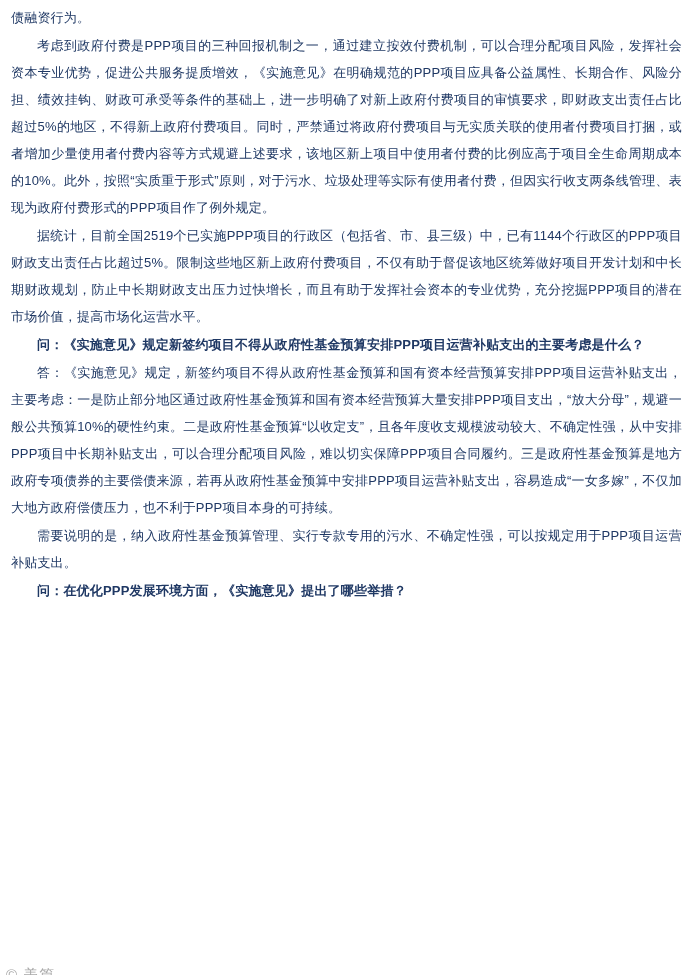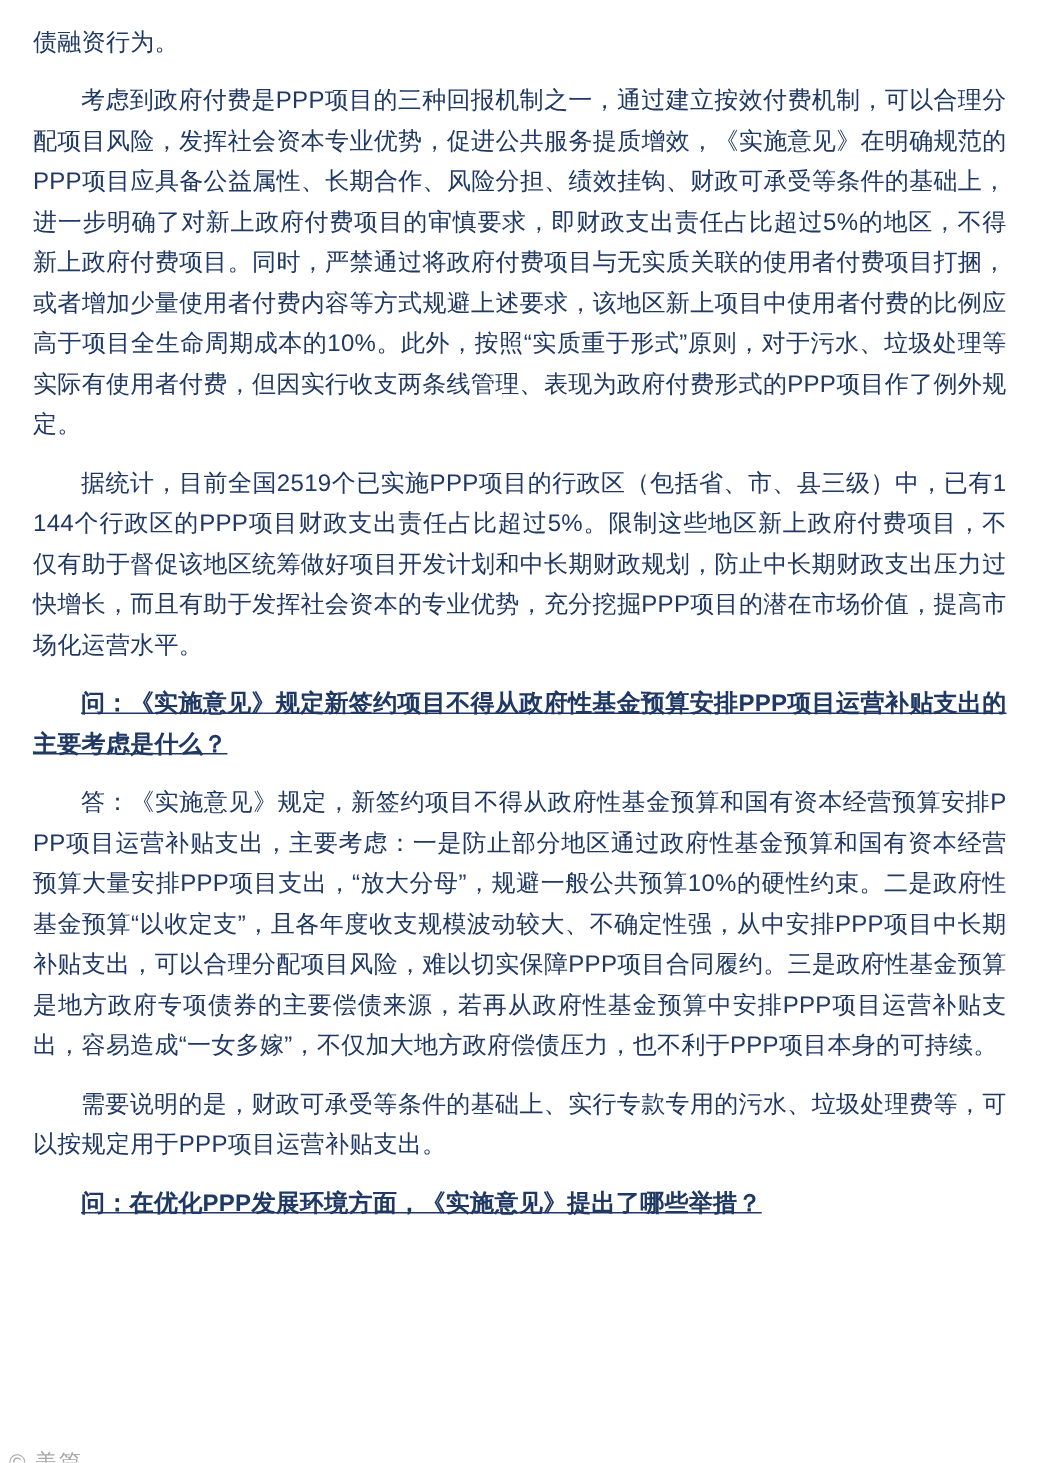--- a/index.html
+++ b/index.html
@@ -13,51 +13,50 @@
     overflow: hidden;
     position: relative;
     font-family: "Liberation Sans", "DejaVu Sans", sans-serif;
   }
   .page {
     box-sizing: border-box;
     width: 693px;
     padding: 3px 10px 0 10px;
   }
   .para {
-    margin: 12px;
-    font-size: 16px;
+    margin: 1px;
+    font-size: 13px;
     line-height: 27px;
     text-align: justify;
     text-indent: 2em;
     letter-spacing: 0.2px;
     word-break: break-all;
   }
   .para.tail {
     text-indent: 0;
   }
   .para.question {
     font-weight: bold;
-    text-decoration: underline;
   }
   .watermark {
     position: absolute;
     left: 6px;
     bottom: -10px;
     font-size: 15px;
     color: #a9a9a9;
     letter-spacing: 1px;
     white-space: nowrap;
   }
 </style>
 </head>
 <body style="color: rgb(31, 56, 100);">
 
 <div class="page">
     <p class="para tail">债融资行为。</p>
     <p class="para normal">考虑到政府付费是PPP项目的三种回报机制之一，通过建立按效付费机制，可以合理分配项目风险，发挥社会资本专业优势，促进公共服务提质增效，《实施意见》在明确规范的PPP项目应具备公益属性、长期合作、风险分担、绩效挂钩、财政可承受等条件的基础上，进一步明确了对新上政府付费项目的审慎要求，即财政支出责任占比超过5%的地区，不得新上政府付费项目。同时，严禁通过将政府付费项目与无实质关联的使用者付费项目打捆，或者增加少量使用者付费内容等方式规避上述要求，该地区新上项目中使用者付费的比例应高于项目全生命周期成本的10%。此外，按照“实质重于形式”原则，对于污水、垃圾处理等实际有使用者付费，但因实行收支两条线管理、表现为政府付费形式的PPP项目作了例外规定。</p>
     <p class="para normal">据统计，目前全国2519个已实施PPP项目的行政区（包括省、市、县三级）中，已有1144个行政区的PPP项目财政支出责任占比超过5%。限制这些地区新上政府付费项目，不仅有助于督促该地区统筹做好项目开发计划和中长期财政规划，防止中长期财政支出压力过快增长，而且有助于发挥社会资本的专业优势，充分挖掘PPP项目的潜在市场价值，提高市场化运营水平。</p>
     <p class="para question">问：《实施意见》规定新签约项目不得从政府性基金预算安排PPP项目运营补贴支出的主要考虑是什么？</p>
     <p class="para normal">答：《实施意见》规定，新签约项目不得从政府性基金预算和国有资本经营预算安排PPP项目运营补贴支出，主要考虑：一是防止部分地区通过政府性基金预算和国有资本经营预算大量安排PPP项目支出，“放大分母”，规避一般公共预算10%的硬性约束。二是政府性基金预算“以收定支”，且各年度收支规模波动较大、不确定性强，从中安排PPP项目中长期补贴支出，可以合理分配项目风险，难以切实保障PPP项目合同履约。三是政府性基金预算是地方政府专项债券的主要偿债来源，若再从政府性基金预算中安排PPP项目运营补贴支出，容易造成“一女多嫁”，不仅加大地方政府偿债压力，也不利于PPP项目本身的可持续。</p>
-    <p class="para normal">需要说明的是，财政可承受等条件的基础上、实行专款专用的污水、垃圾处理费等，可以按规定用于PPP项目运营补贴支出。</p>
+    <p class="para normal">需要说明的是，纳入政府性基金预算管理、实行专款专用的污水、不确定性强，可以按规定用于PPP项目运营补贴支出。</p>
     <p class="para question">问：在优化PPP发展环境方面，《实施意见》提出了哪些举措？</p>
   </div>
 
 <div class="watermark">© 美篇</div>
 
 </body></html>

